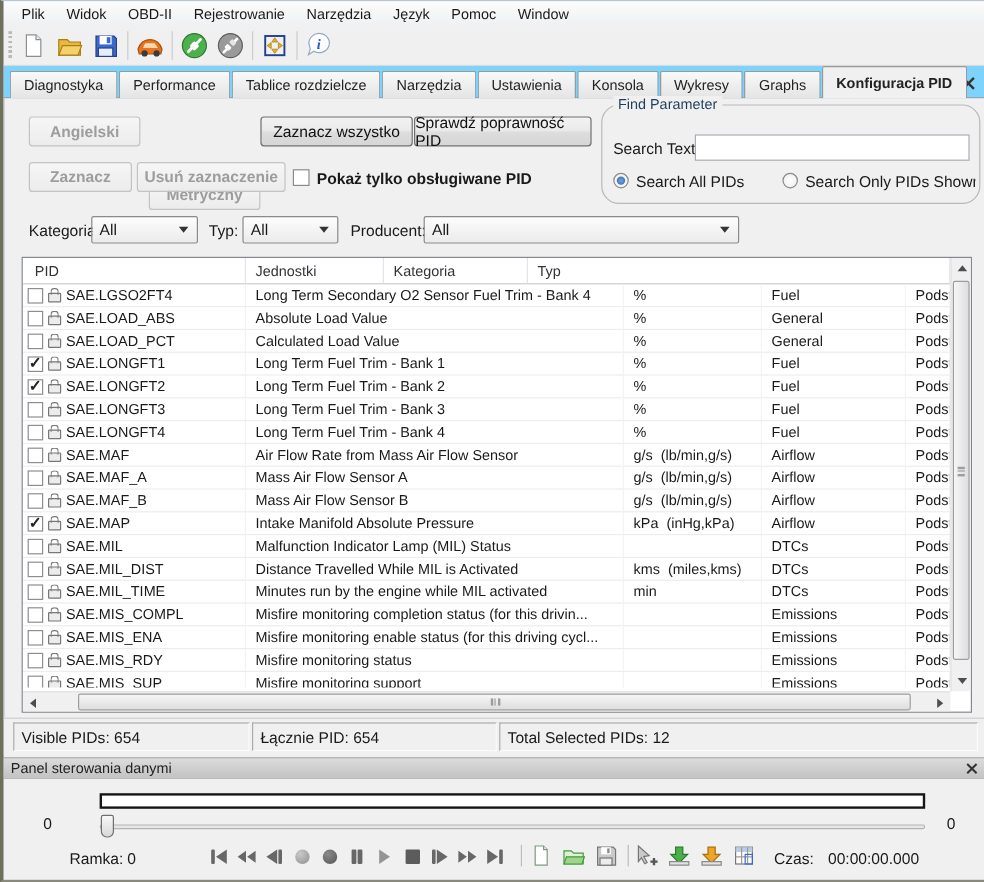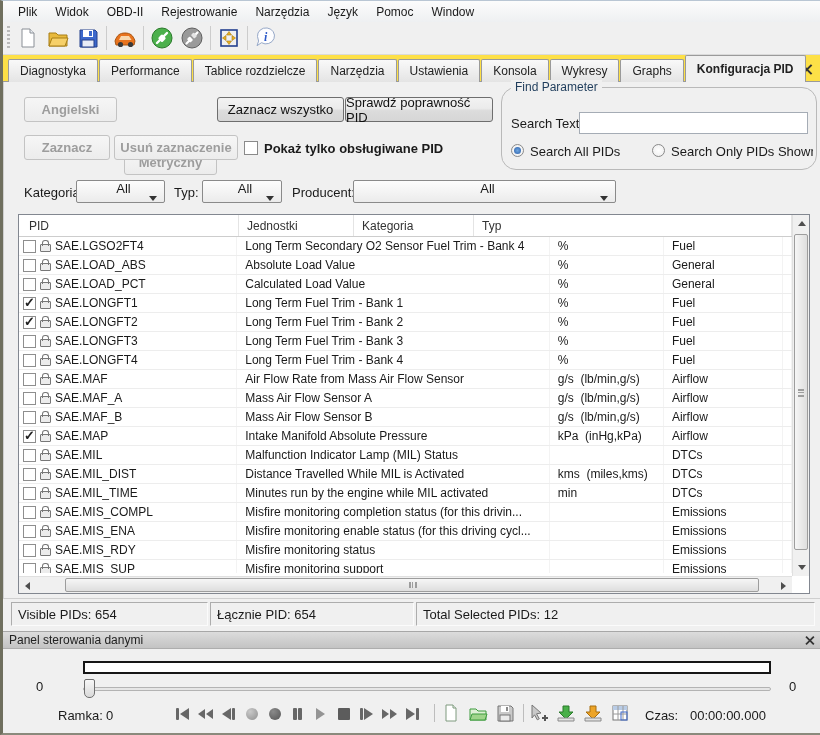--- a/index.html
+++ b/index.html
@@ -15,21 +15,21 @@
 
   
   .toolbar { position:absolute; left:0; top:21px; width:100%; height:33px; display:flex; align-items:center;
              background:#f0f0f0; border-bottom:1px solid #dadada; padding-left:3px; }
   .grip { width:6px; height:24px; margin:0 3px 0 1px;
           background:repeating-linear-gradient(#b9b9b9 0 2px, transparent 2px 4px); width:3px; }
   .tbtn { width:30px; height:28px; display:flex; align-items:center; justify-content:center; border-radius:3px; }
   .tsep { width:1px; height:24px; background:#cccccc; margin:0 3px; }
 
   
-  .tabbar { position:absolute; left:0; top:54px; width:100%; height:27px; background:#fde047;
+  .tabbar { position:absolute; left:0; top:54px; width:100%; height:27px; background:#7dd3fc;
             border-bottom:1px solid #9a9a9a; }
   #tabs { position:absolute; left:5px; bottom:-1px; display:flex; align-items:flex-end; }
   .tab { height:23px; padding:4px 11px 0; font-size:12px; color:#222; white-space:nowrap;
          background:linear-gradient(#f9f9f9,#e4e4e4); border:1px solid #9a9a9a; border-bottom:none;
          border-radius:2px 2px 0 0; margin-right:1px; }
   .tab.active { height:27px; padding-top:6px; font-weight:bold; background:#f0f0f0; position:relative; z-index:2; }
   .tab-extras { position:absolute; right:8px; top:9px; display:flex; gap:12px; align-items:center; }
   .tab-menu-btn { width:11px; height:9px; position:relative; }
   .tab-menu-btn::before { content:""; position:absolute; left:1px; top:0; width:8px; height:2px; background:#333; }
   .tab-menu-btn::after { content:""; position:absolute; left:1px; top:4px; width:0; height:0;
@@ -56,31 +56,31 @@
   .radio.sel::after { content:""; position:absolute; left:2px; top:2px; width:7px; height:7px; border-radius:50%;
            background:radial-gradient(#6ea6e0,#2c5ea8); }
   .radio-label { position:absolute; font-size:13px; white-space:nowrap; }
 
   .cbox { position:absolute; width:14px; height:14px; border:1px solid #8a8a8a; background:#fff; }
   .chk-label { position:absolute; font-size:13px; font-weight:bold; white-space:nowrap; }
 
   .flt-label { position:absolute; top:103px; font-size:13px; }
   .combo { position:absolute; top:98px; height:23px; display:flex; align-items:center; padding-left:6px;
            font-size:13px; border:1px solid #8a8a8a; border-radius:2px;
-           background:linear-gradient(#fdfdfd,#ebebeb);flex-direction:column; }
+           background:linear-gradient(#fdfdfd,#ebebeb); }
   .combo .dn { margin-left:auto; margin-right:7px; width:0; height:0;
            border-left:4px solid transparent; border-right:4px solid transparent; border-top:5px solid #333; }
 
   
   .ptable { position:absolute; left:14px; top:132px; width:792px; height:380px; background:#fff;
             border:1px solid #828790; overflow:hidden; }
   .thead { position:absolute; left:0; top:0; right:17px; height:22px; display:flex; background:#fff;
            border-bottom:1px solid #cdcdcd; font-size:12px; color:#333; }
   .th { display:flex; align-items:center; padding-left:8px; border-right:1px solid #e4e4e4; overflow:hidden; }
-  .c1 { width:220px; } .c2 { width:315px; } .c3 { width:115px; } .c4 { width:120px; } .c5 { flex:1; min-width:0; }
+  .c1 { width:186px; } .c2 { width:315px; } .c3 { width:115px; } .c4 { width:120px; } .c5 { flex:1; min-width:0; }
   .th.c1 { padding-left:10px; }
   .rows { position:absolute; left:0; top:22px; right:17px; height:336px; overflow:hidden; }
   .trow { height:19px; display:flex; font-size:12px; border-bottom:1px solid #ededed; align-items:center; }
   .td { padding-left:8px; overflow:hidden; white-space:nowrap; height:100%; display:flex; align-items:center;
         border-right:1px solid #f3f3f3; }
   .td.c3 { white-space:pre; }
   .td.c1 { padding-left:4px; gap:4px; }
   .cb { width:13px; height:13px; border:1px solid #8e8e8e; background:#fff; flex:0 0 auto; position:relative; }
   .cb.on::after { content:"✓"; position:absolute; left:0px; top:-3px; font-size:13px; font-weight:bold; color:#222; }
   .lock { position:relative; width:11px; height:8px; background:#ececec; border:1px solid #777;

